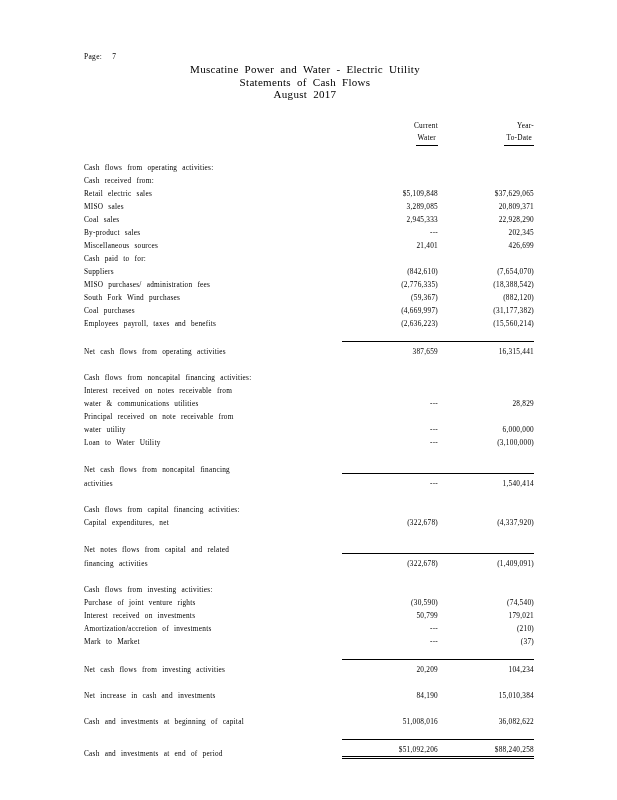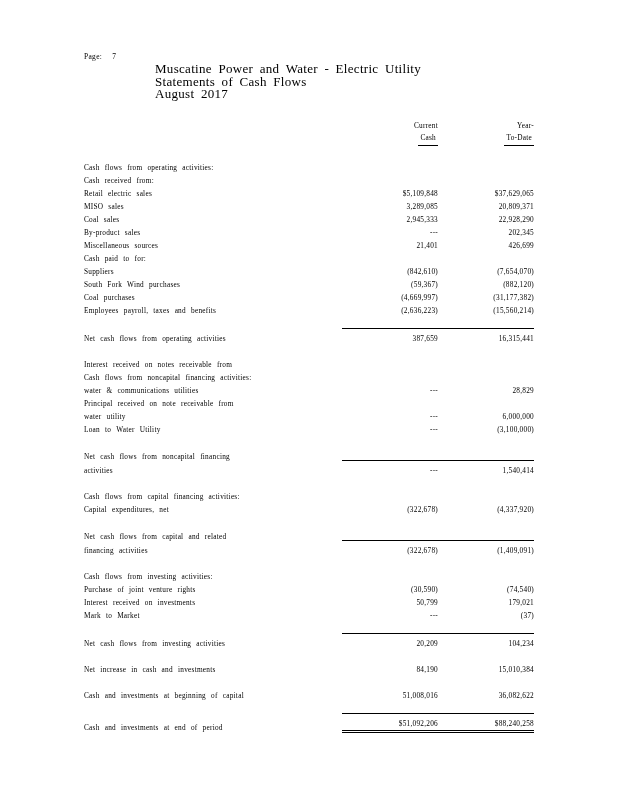--- a/index.html
+++ b/index.html
@@ -28,22 +28,22 @@
     font-size: 7.5px;
     letter-spacing: 0.3px;
   }
   .page-num .lbl { margin-right: 10px; }
 
   .doc-title {
     position: absolute;
     left: 155px;
     top: 63px;
     width: 300px;
-    text-align: left;
-    font-size: 13px;
+    text-align: center;
+    font-size: 11px;
     line-height: 12.5px;
     letter-spacing: 0.3px;
   }
   .doc-title div { white-space: nowrap; word-spacing: 3px;}
 
   table.stmt {
     position: absolute;
     left: 84px;
     top: 120px;
     width: 450px;
@@ -102,21 +102,21 @@
     <div>Statements       of   Cash    Flows</div>
     <div>August     2017</div>
   </div>
 
   <table class="stmt">
     <tbody id="table-body">
         <tr>
           <td class="lbl"></td>
           <td class="num hdr-cell">
             <div>Current</div>
-            <div><span class="u">Cash</span></div>
+            <div><span class="u">Water</span></div>
           </td>
           <td class="num hdr-cell">
             <div>Year-</div>
             <div><span class="u">To-Date</span></div>
           </td>
         </tr>
         <tr class="spacer">
           <td></td>
           <td></td>
           <td></td>
@@ -160,20 +160,25 @@
           <td class="lbl ind1">Cash    paid  to for:</td>
           <td class="num"></td>
           <td class="num"></td>
         </tr>
         <tr>
           <td class="lbl ind2">Suppliers</td>
           <td class="num">(842,610)</td>
           <td class="num">(7,654,070)</td>
         </tr>
         <tr>
+          <td class="lbl ind2">MISO   purchases/ administration        fees</td>
+          <td class="num">(2,776,335)</td>
+          <td class="num">(18,388,542)</td>
+        </tr>
+        <tr>
           <td class="lbl ind2">South   Fork   Wind   purchases</td>
           <td class="num">(59,367)</td>
           <td class="num">(882,120)</td>
         </tr>
         <tr>
           <td class="lbl ind2">Coal   purchases</td>
           <td class="num">(4,669,997)</td>
           <td class="num">(31,177,382)</td>
         </tr>
         <tr>
@@ -190,26 +195,26 @@
           <td class="lbl ind3">Net  cash   flows  from  operating    activities</td>
           <td class="num rule-top">387,659</td>
           <td class="num rule-top">16,315,441</td>
         </tr>
         <tr class="spacer-sm">
           <td></td>
           <td></td>
           <td></td>
         </tr>
         <tr>
+          <td class="lbl ind0">Cash  flows  from  noncapital   financing   activities:</td>
+          <td class="num"></td>
+          <td class="num"></td>
+        </tr>
+        <tr>
           <td class="lbl ind1">Interest   received   on  notes  receivable   from</td>
-          <td class="num"></td>
-          <td class="num"></td>
-        </tr>
-        <tr>
-          <td class="lbl ind0">Cash  flows  from  noncapital   financing   activities:</td>
           <td class="num"></td>
           <td class="num"></td>
         </tr>
         <tr>
           <td class="lbl ind2">water   &amp; communications    utilities</td>
           <td class="num">---</td>
           <td class="num">28,829</td>
         </tr>
         <tr>
           <td class="lbl ind1">Principal   received   on  note  receivable   from</td>
@@ -255,21 +260,21 @@
           <td class="lbl ind1">Capital    expenditures,    net</td>
           <td class="num">(322,678)</td>
           <td class="num">(4,337,920)</td>
         </tr>
         <tr class="spacer-sm">
           <td></td>
           <td></td>
           <td></td>
         </tr>
         <tr>
-          <td class="lbl ind3">Net  cash   flows  from  capital    and  related</td>
+          <td class="lbl ind3">Net  notes   flows  from  capital    and  related</td>
           <td class="num"></td>
           <td class="num"></td>
         </tr>
         <tr>
           <td class="lbl ind3">financing     activities</td>
           <td class="num rule-top">(322,678)</td>
           <td class="num rule-top">(1,409,091)</td>
         </tr>
         <tr class="spacer-sm">
           <td></td>
@@ -285,20 +290,25 @@
           <td class="lbl ind1">Purchase    of joint  venture   rights</td>
           <td class="num">(30,590)</td>
           <td class="num">(74,540)</td>
         </tr>
         <tr>
           <td class="lbl ind1">Interest   received    on  investments</td>
           <td class="num">50,799</td>
           <td class="num">179,021</td>
         </tr>
         <tr>
+          <td class="lbl ind1">Amortization/accretion     of  investments</td>
+          <td class="num">---</td>
+          <td class="num">(210)</td>
+        </tr>
+        <tr>
           <td class="lbl ind1">Mark   to Market</td>
           <td class="num">---</td>
           <td class="num">(37)</td>
         </tr>
         <tr class="spacer-sm">
           <td></td>
           <td></td>
           <td></td>
         </tr>
         <tr>

